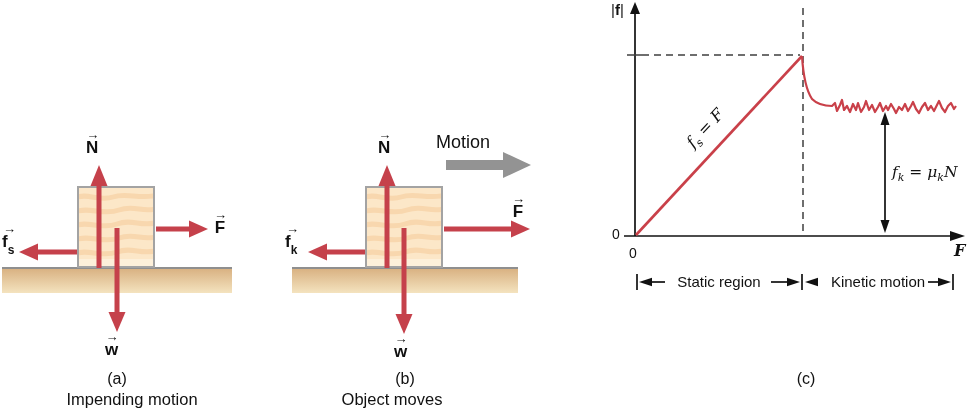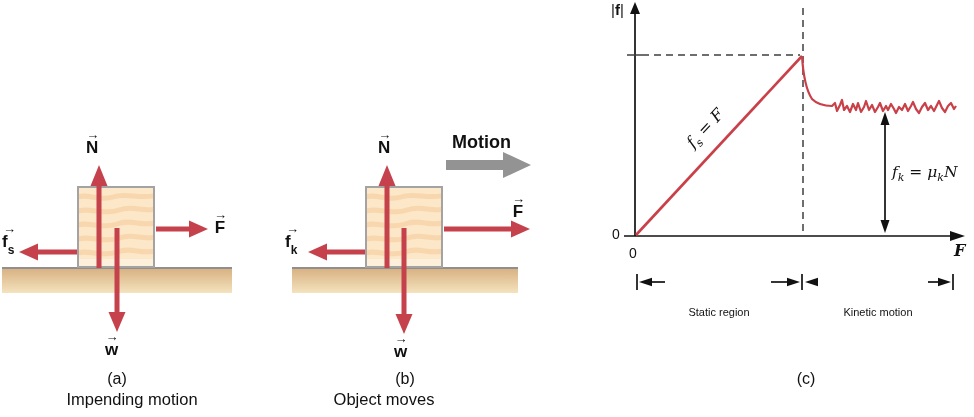--- a/index.html
+++ b/index.html
@@ -32,21 +32,21 @@
   .math{font-family:"DejaVu Serif",serif;font-style:italic;}
   .math .up{font-style:normal;}
   .math sub{font-size:11px;line-height:0;}
   .ylab{font-size:15px;}
   .ylab b{font-size:15px;}
   .fsmax{font-size:15.5px;line-height:20px;}
   .linelab{font-size:16px;transform:translate(-50%,-50%) rotate(-47deg);}
   .fklab{font-size:15.5px;}
   .zero{font-size:14px;}
   .xlab{font-size:16px;font-weight:bold;}
-  .region{font-size:11px;transform:translateX(-50%);margin-top:33px;}
+  .region{font-size:15px;transform:translateX(-50%);}
 </style>
 </head>
 <body>
 
 <div class="stage">
 
   <div class="ground" style="left:2px;top:267px;width:230px;"></div>
   <div class="ground" style="left:292px;top:267px;width:226px;"></div>
 
   <div class="block" style="left:77px;">
@@ -188,23 +188,23 @@
     <span class="fl"><b>w</b></span>
   </div>
   <div class="flabel" style="left:512px;top:194px;">
     <span class="vec">→</span>
     <span class="fl"><b>F</b></span>
   </div>
   <div class="flabel subbed" style="left:285px;top:224px;">
     <span class="vec">→</span>
     <span class="fl"><b>f</b><sub>k</sub></span>
   </div>
-  <div class="motion" style="left:452px;top:132px;font-weight:bold;">Motion</div>
+  <div class="motion" style="left:436px;top:132px;">Motion</div>
   <div class="cap" style="left:405px;top:370px;">(b)</div>
-  <div class="cap2" style="left:384px;top:390px;">Object moves</div>
+  <div class="cap2" style="left:392px;top:390px;">Object moves</div>
 
   <div class="gtext ylab" style="left:611px;top:1px;"><span>|</span><b>f</b><span>|</span></div>
 
 
   <div class="gtext math linelab" style="left:705px;top:128px;"><span>f</span><sub>s</sub><span class="up"> = </span><span>F</span></div>
 
   <div class="gtext math fklab" style="left:892px;top:163px;"><span>f</span><sub>k</sub><span class="up"> = </span><span>μ</span><sub>k</sub><span>N</span></div>
 
   <div class="gtext zero" style="left:612px;top:226px;">0</div>
   <div class="gtext zero" style="left:629px;top:245px;">0</div>

